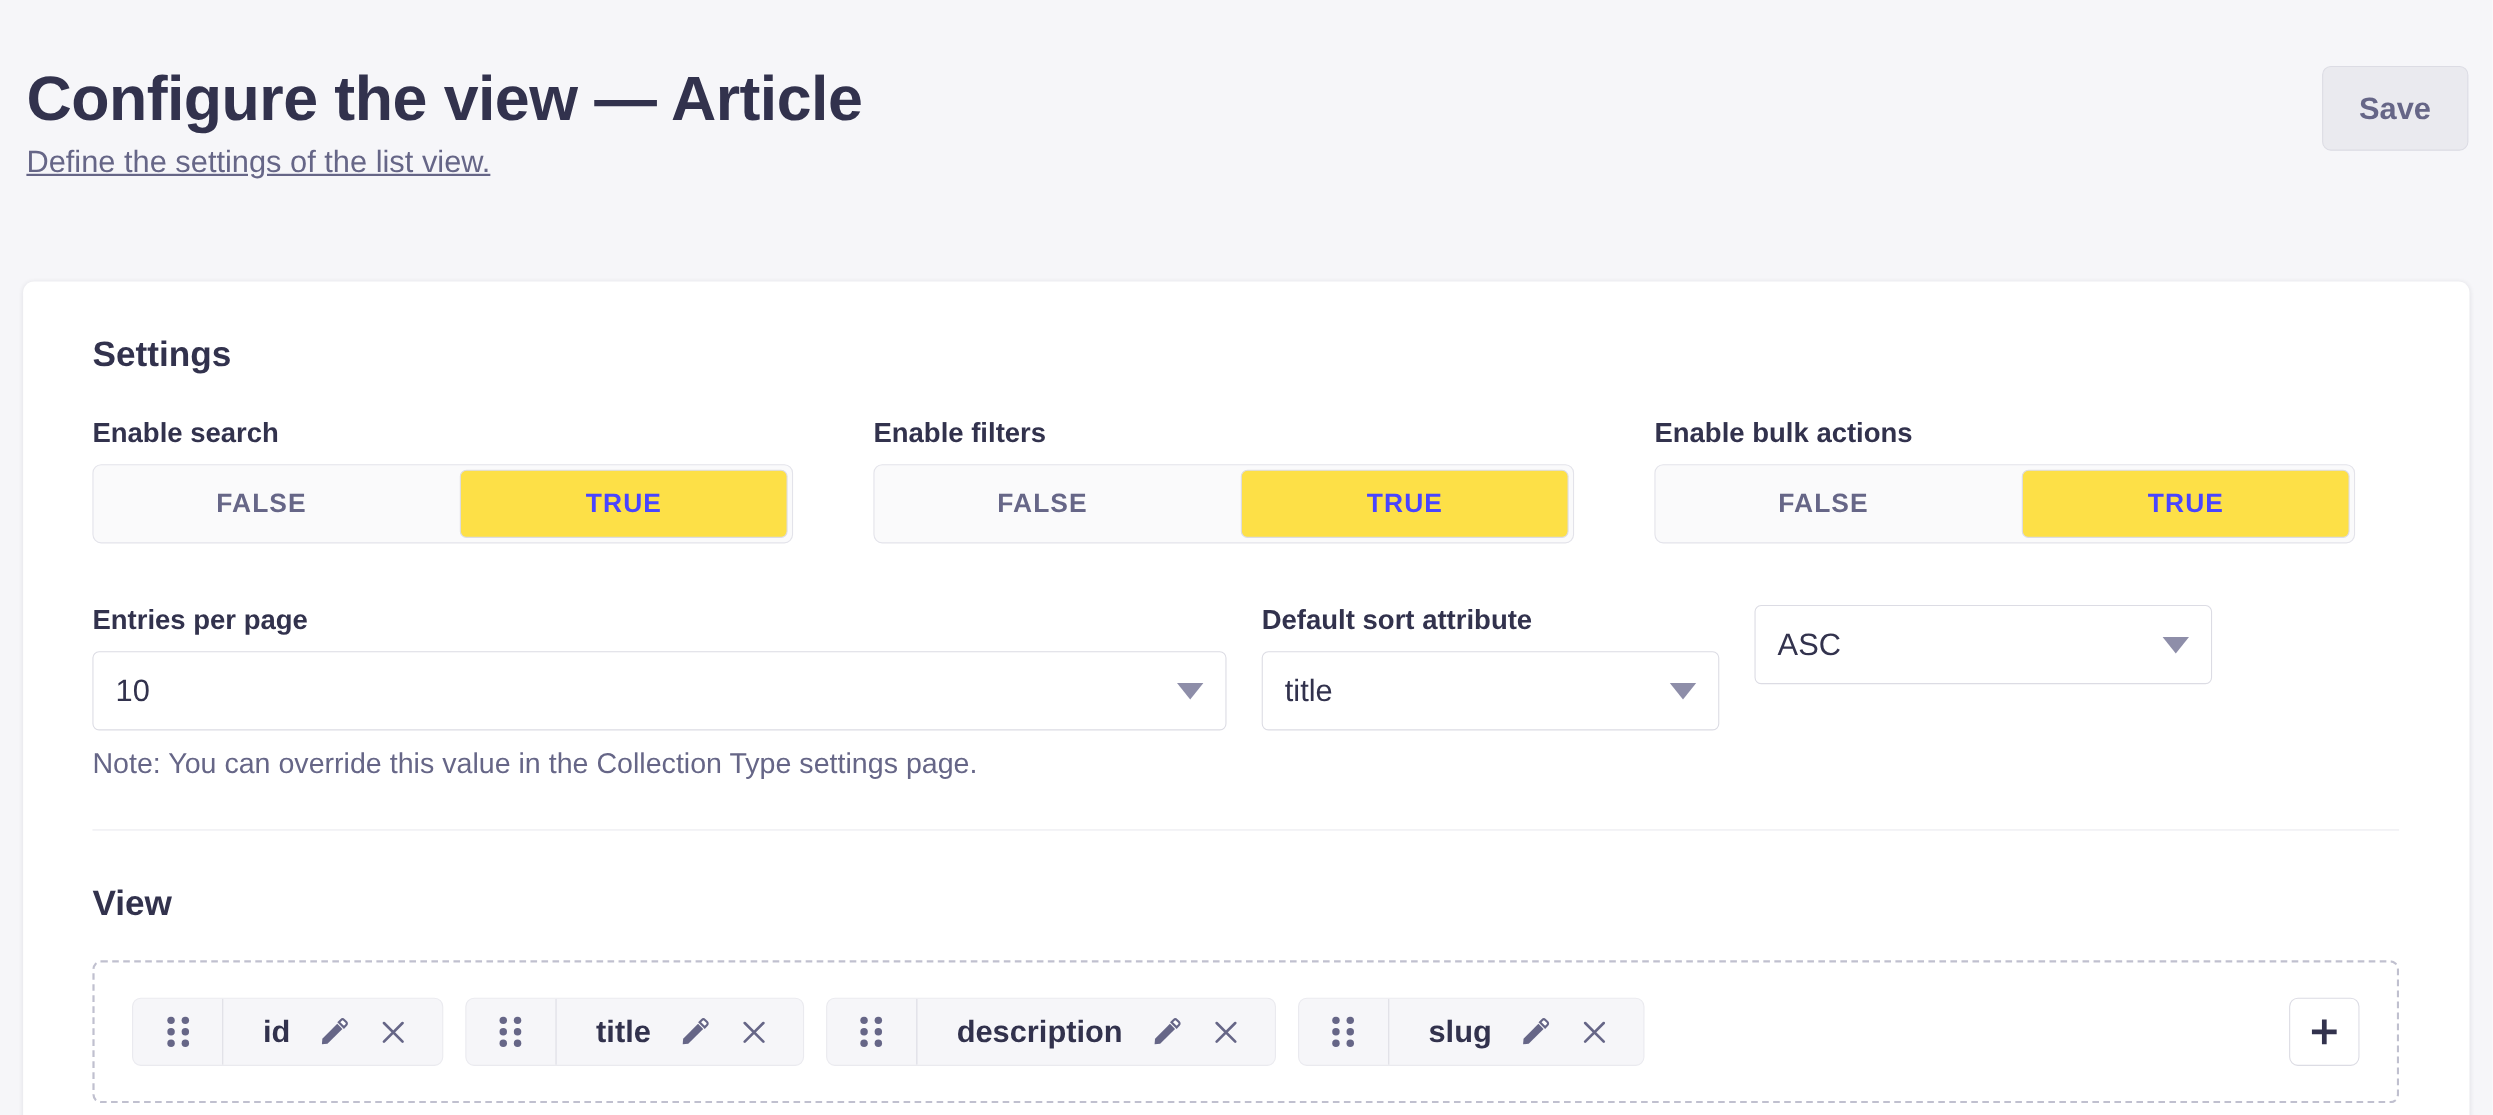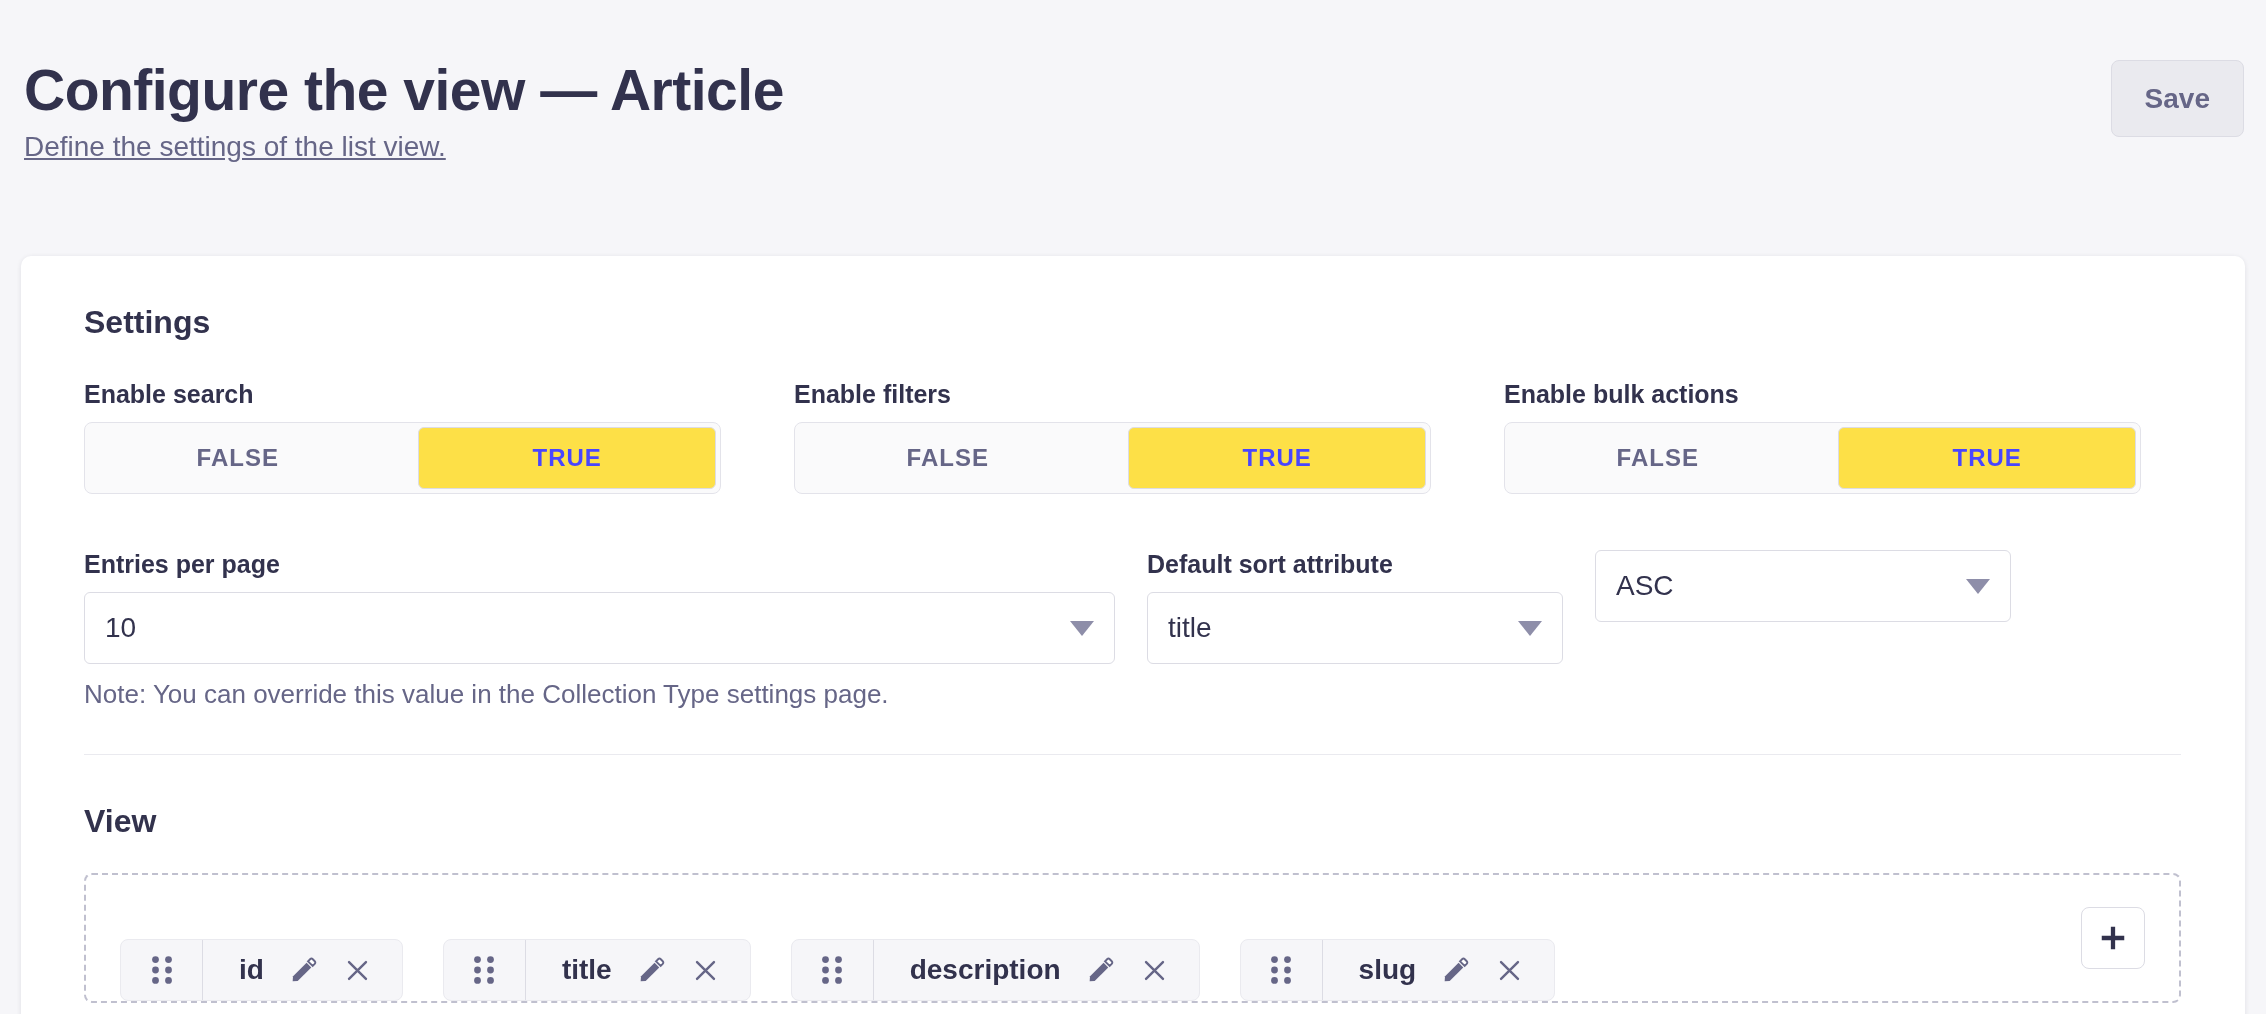--- a/index.html
+++ b/index.html
@@ -72,22 +72,22 @@
     border-top: 15px solid #8e8ea9;
   }
   .note-text { margin-top: 16px; font-size: 26px; line-height: 28px; color: #666687; }
 
   
   .divider { margin-top: 46px; border-top: 1px solid #eaeaef; }
   .view-heading { margin-top: 48px; }
   .dashed-zone {
     position: relative; margin-top: 34px; height: 130px;
     border: 2px dashed #c0c0cf; border-radius: 8px;
-    display: flex; align-items: flex-end; padding: 0 34px;
-    gap: 40px;
+    display: flex; align-items: center; padding: 0 34px;
+    gap: 20px;
   }
   .chip {
     display: flex; align-items: stretch; height: 62px;
     background: #f6f6f9; border: 1px solid #eaeaef; border-radius: 8px;
     overflow: hidden;
   }
   .chip-handle {
     width: 82px; display: flex; align-items: center; justify-content: center;
     border-right: 1px solid #dcdce4; cursor: grab;
   }

